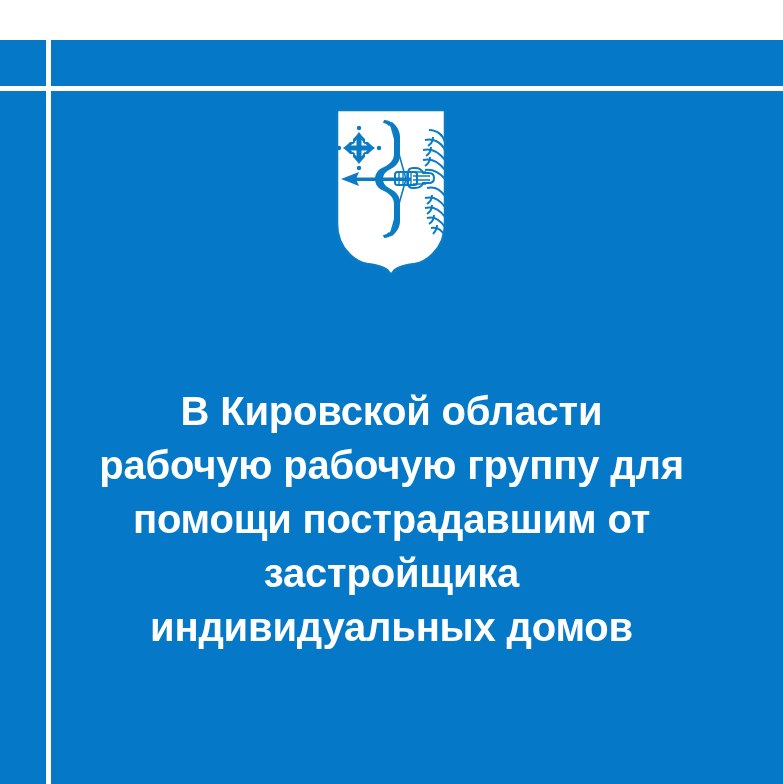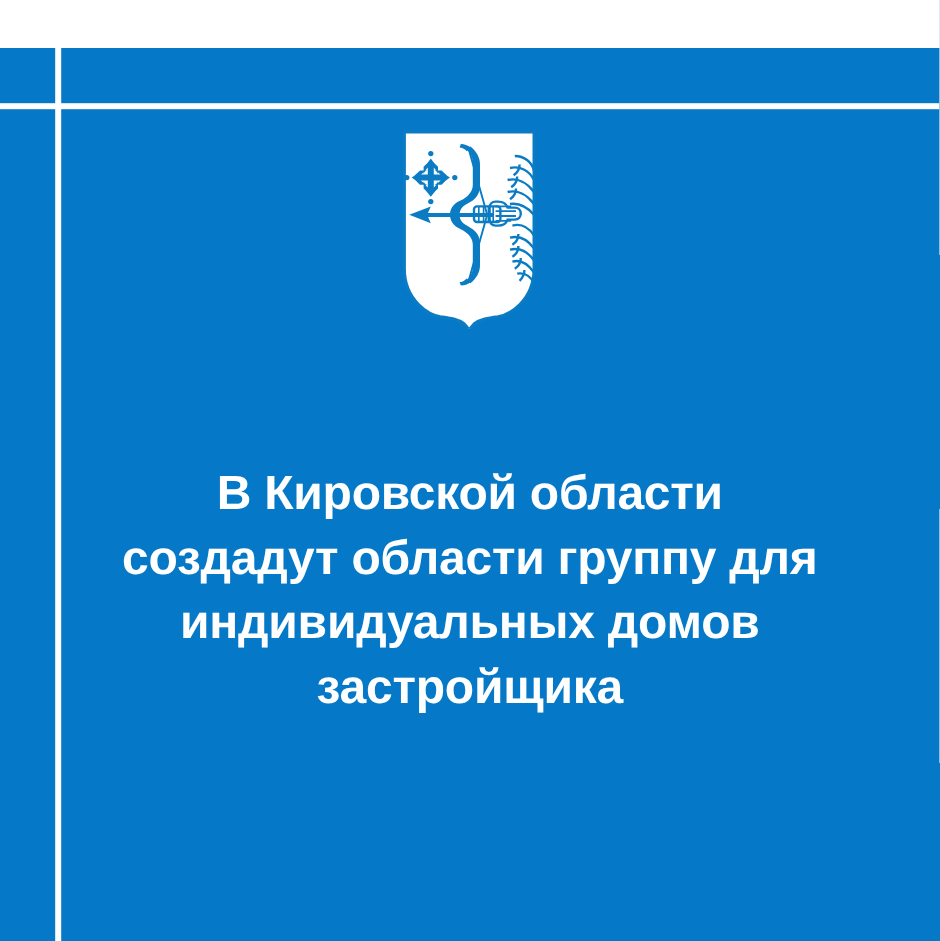--- a/index.html
+++ b/index.html
@@ -210,18 +210,19 @@
                C60 166 59 168 58 168
                C57 168 56 166 54 164
                C49 160 42 159 34 158
                C28 157 22 154 16 148
                C8 140 4 130 4 118 Z" fill="none" stroke="#0b7cc4" stroke-width="2.5"></path>
     </svg>
   </div>
 
   <div id="headline">
     <span class="line">В Кировской области</span>
-    <span class="line">создадут области группу для</span>
+    <span class="line">рабочую рабочую группу для</span>
+    <span class="line">помощи пострадавшим от</span>
+    <span class="line">застройщика</span>
     <span class="line">индивидуальных домов</span>
-    <span class="line">застройщика</span>
   </div>
 
 </div>
 
 </body></html>

